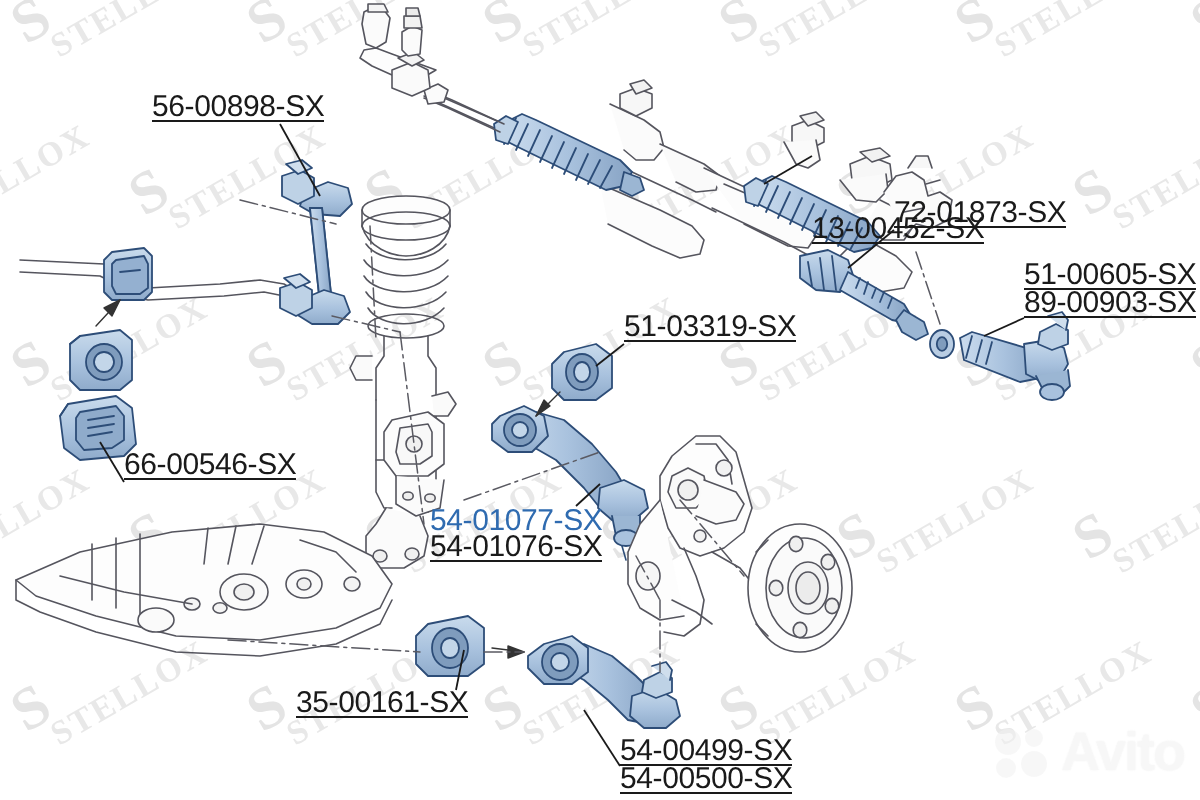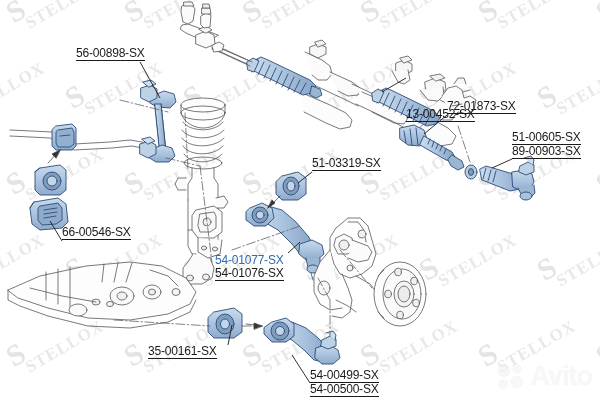--- a/index.html
+++ b/index.html
@@ -43,21 +43,21 @@
     font-family: "Liberation Serif", serif;
     font-weight: bold;
     font-size: 30px;
     white-space: nowrap;
     user-select: none;
   }
 
   .part-label {
     position: absolute;
     font-family: "Liberation Sans", sans-serif;
-    font-size: 12px;
+    font-size: 15px;
     color: #1a1a1a;
     white-space: nowrap;
     line-height: 13px;
     letter-spacing: -0.2px;
     border-bottom: 1px solid #1a1a1a;
     padding-bottom: 0px;
     user-select: none;
   }
   .part-label.highlight { color: #2f6bb0; border-bottom: none; }
   .part-label.nounder { border-bottom: none; }

